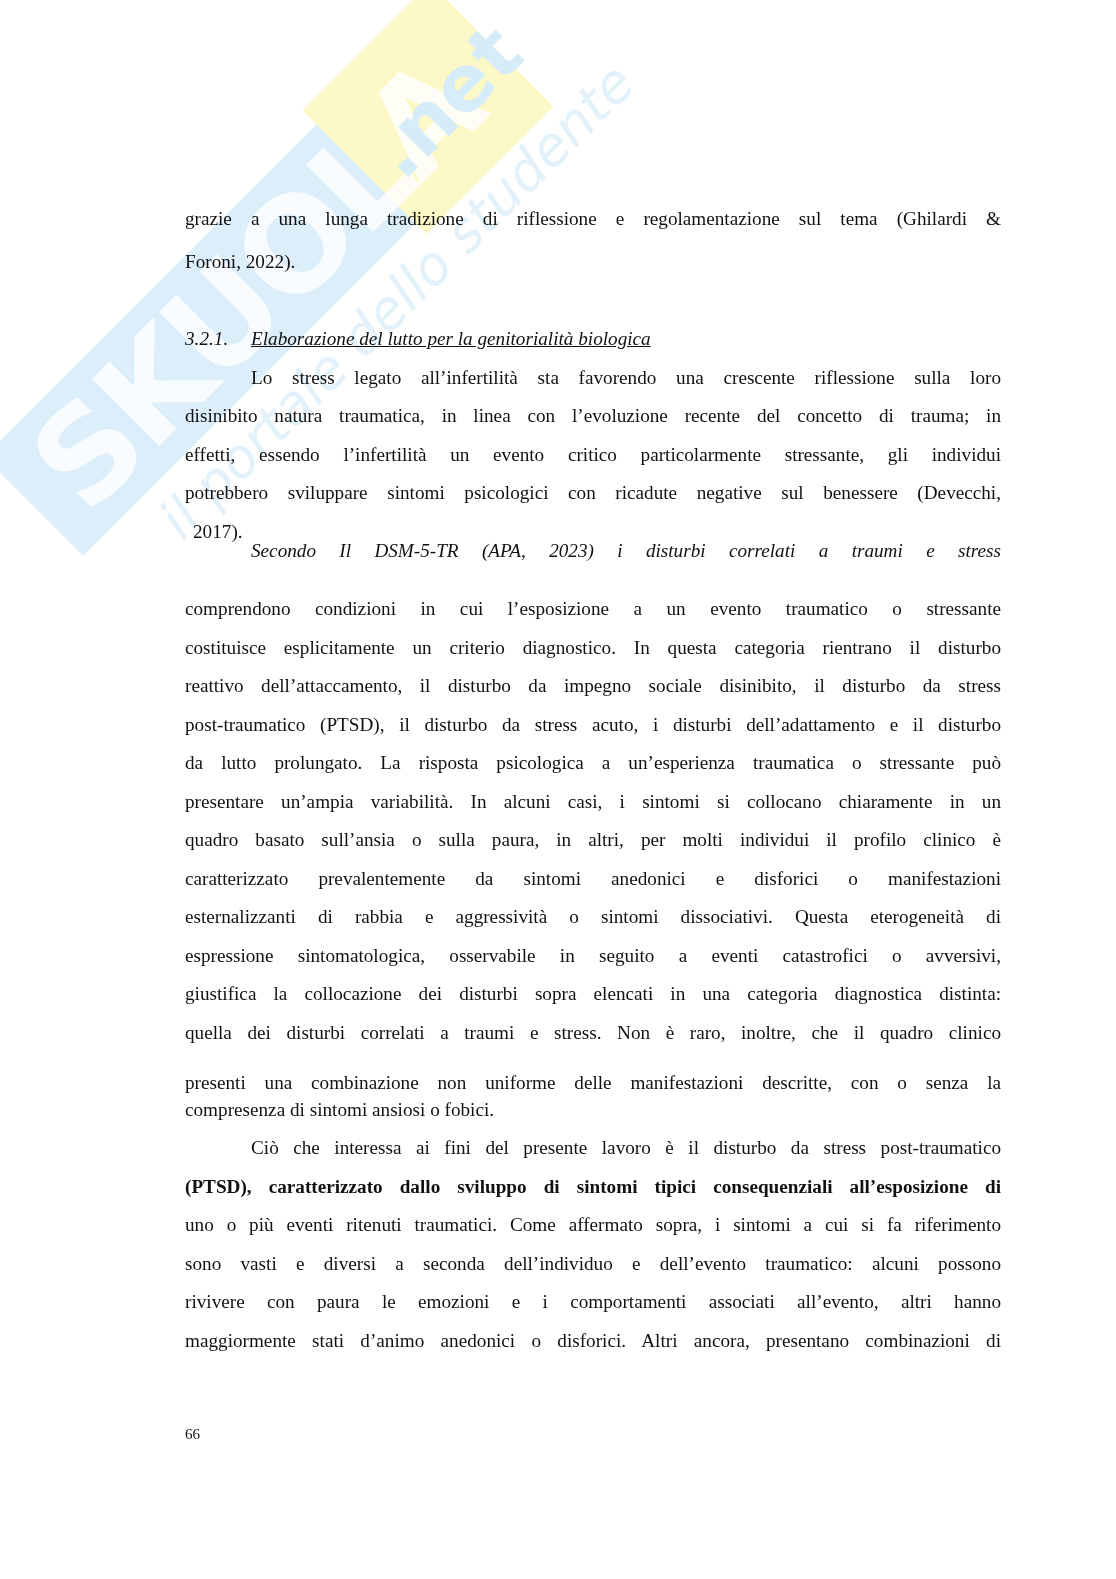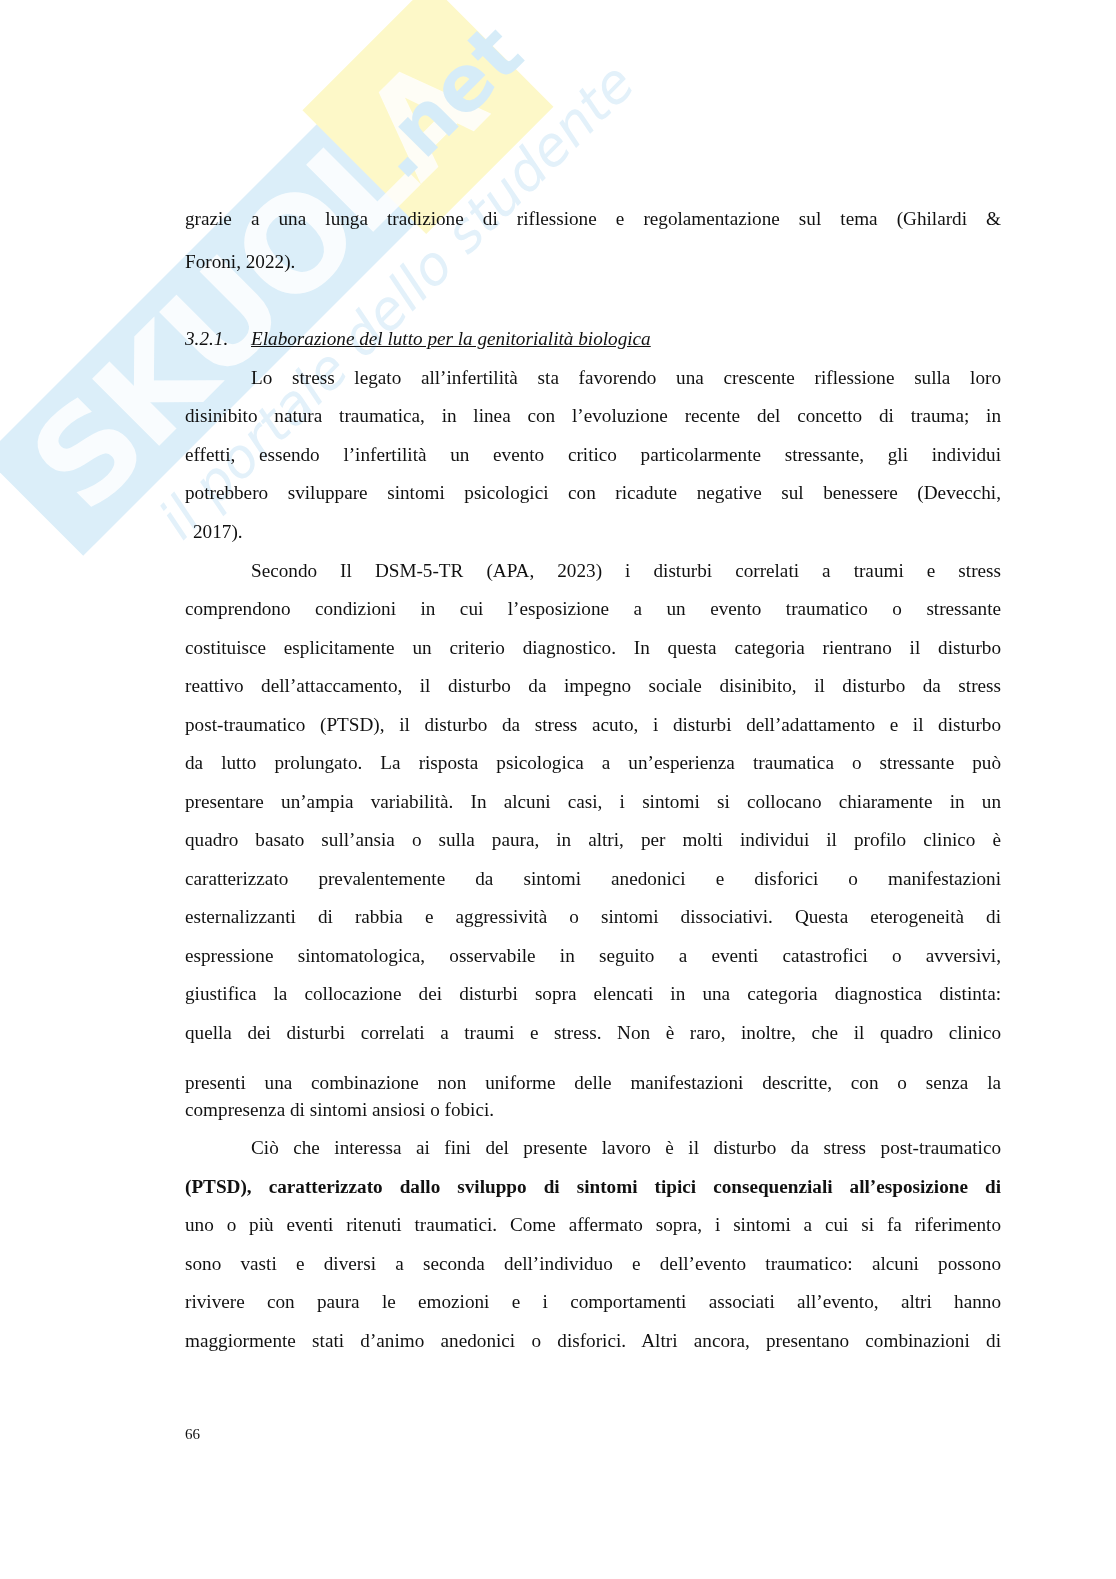--- a/index.html
+++ b/index.html
@@ -43,21 +43,21 @@
       <span class="num">3.2.1.</span><span>Elaborazione del lutto per la genitorialità biologica</span>
     </div>
     <div id="lines">
         <div class="line" style="top: 208px;">grazie a una lunga tradizione di riflessione e regolamentazione sul tema (Ghilardi &amp;</div>
         <div class="line last" style="top: 251px;">Foroni, 2022).</div>
         <div class="line indent" style="top: 367px;">Lo stress legato all’infertilità sta favorendo una crescente riflessione sulla loro</div>
         <div class="line" style="top: 405px;">disinibito natura traumatica, in linea con l’evoluzione recente del concetto di trauma; in</div>
         <div class="line" style="top: 444px;">effetti, essendo l’infertilità un evento critico particolarmente stressante, gli individui</div>
         <div class="line" style="top: 482px;">potrebbero sviluppare sintomi psicologici con ricadute negative sul benessere (Devecchi,</div>
         <div class="line last" style="top: 521px; margin-left: 8px;">2017).</div>
-        <div class="line indent" style="top: 560px;">Secondo Il DSM-5-TR (APA, 2023) i disturbi correlati a traumi e stress</div>
+        <div class="line indent" style="top: 540px; font-style: italic;">Secondo Il DSM-5-TR (APA, 2023) i disturbi correlati a traumi e stress</div>
         <div class="line" style="top: 598px;">comprendono condizioni in cui l’esposizione a un evento traumatico o stressante</div>
         <div class="line" style="top: 637px;">costituisce esplicitamente un criterio diagnostico. In questa categoria rientrano il disturbo</div>
         <div class="line" style="top: 675px;">reattivo dell’attaccamento, il disturbo da impegno sociale disinibito, il disturbo da stress</div>
         <div class="line" style="top: 714px;">post-traumatico (PTSD), il disturbo da stress acuto, i disturbi dell’adattamento e il disturbo</div>
         <div class="line" style="top: 752px;">da lutto prolungato. La risposta psicologica a un’esperienza traumatica o stressante può</div>
         <div class="line" style="top: 791px;">presentare un’ampia variabilità. In alcuni casi, i sintomi si collocano chiaramente in un</div>
         <div class="line" style="top: 829px;">quadro basato sull’ansia o sulla paura, in altri, per molti individui il profilo clinico è</div>
         <div class="line" style="top: 868px;">caratterizzato prevalentemente da sintomi anedonici e disforici o manifestazioni</div>
         <div class="line" style="top: 906px;">esternalizzanti di rabbia e aggressività o sintomi dissociativi. Questa eterogeneità di</div>
         <div class="line" style="top: 945px;">espressione sintomatologica, osservabile in seguito a eventi catastrofici o avversivi,</div>

